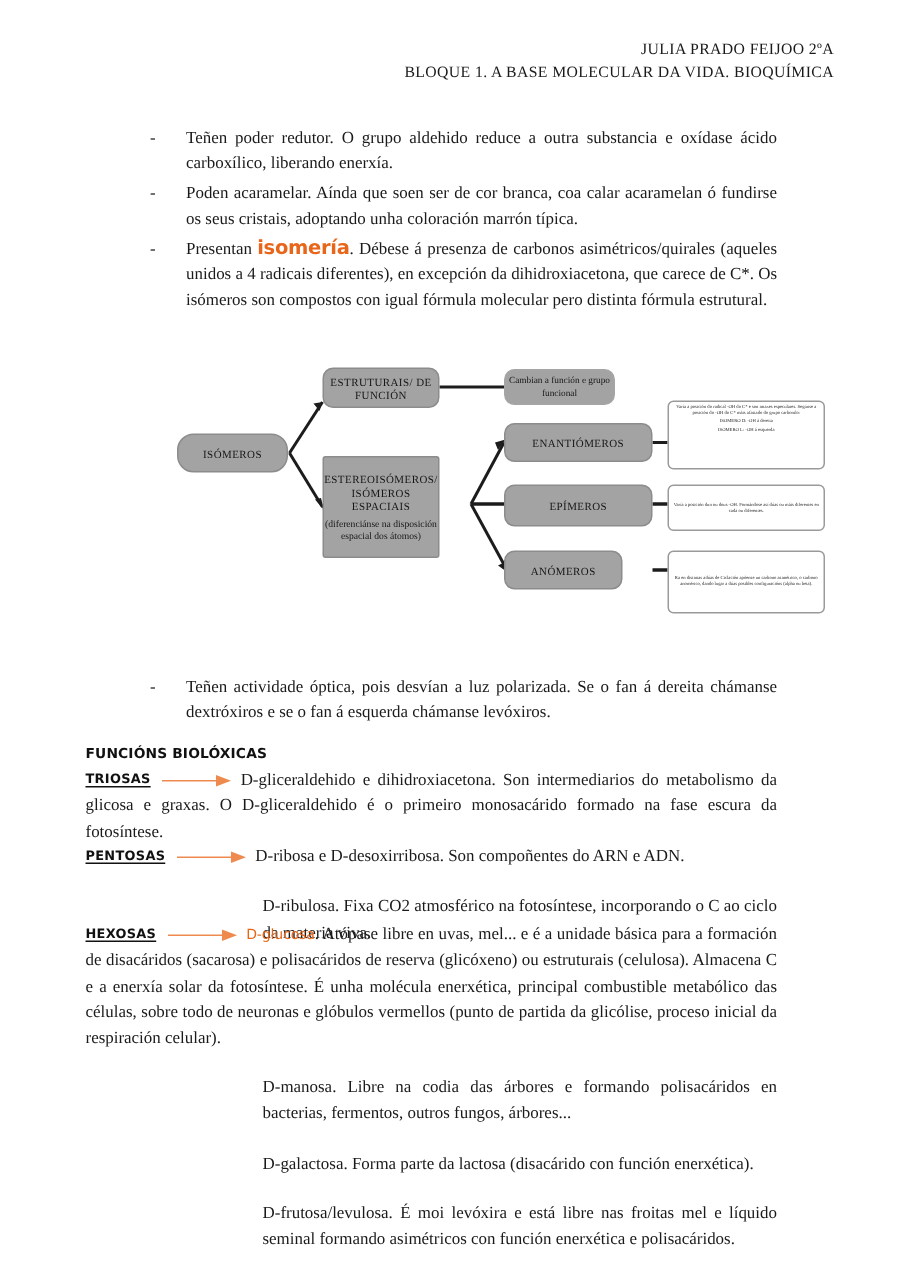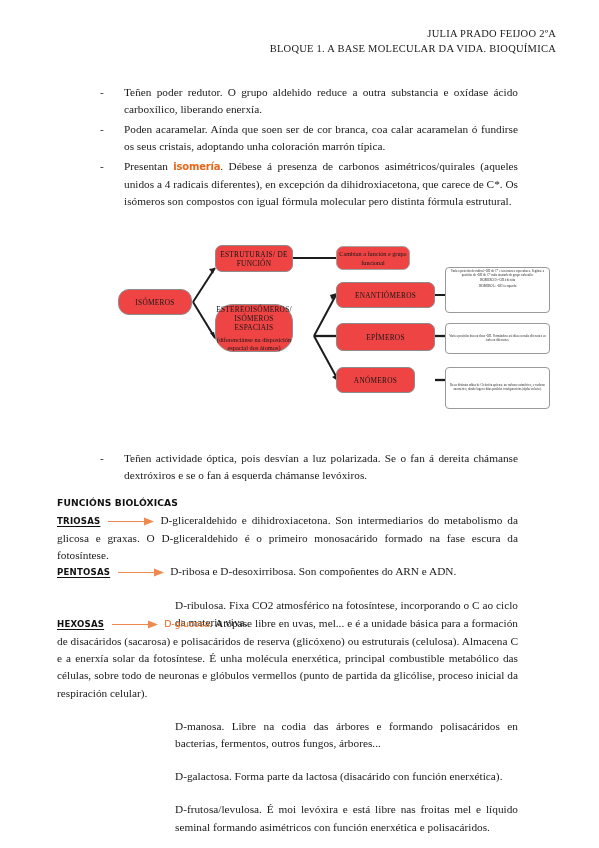--- a/index.html
+++ b/index.html
@@ -50,38 +50,38 @@
   }
   .bullet .dash {
     position: absolute;
     left: 2px; top: 0;
     font-size: 11.3px;
   }
   .hl-orange {
     color: #E8661A;
     font-family: "DejaVu Sans", sans-serif;
     font-weight: bold;
-    font-size: 10px;
+    font-size: 13px;
     letter-spacing: -0.2px;
   }
 
   
   .diagram {
     position: absolute;
     left: 110px; top: 228px;
     width: 460px;
     height: 195px;
   }
   .diagram svg { position: absolute; left: 0; top: 0; }
   .node {
     position: absolute;
     box-sizing: border-box;
     border: 1px solid #8c8c8c;
     border-radius: 7px;
-    background: #ef4444;
+    background: #a3a3a3;
     display: flex;
     flex-direction: column;
     align-items: center;
     justify-content: center;
     text-align: center;
     font-family: "Liberation Serif", serif;
     color: #161616;
   }
   .node .main {
     font-size: 7.3px;
@@ -222,21 +222,21 @@
     </svg>
 
     <div class="node" style="left:8px; top:61px; width:74px; height:26px;border-radius:11px;">
       <span class="main">ISÓMEROS</span>
     </div>
 
     <div class="node" style="left:105px; top:17px; width:78px; height:27px;">
       <span class="main">ESTRUTURAIS/ DE FUNCIÓN</span>
     </div>
 
-    <div class="node" style="left:105px; top:76px; width:78px; height:48px; border-radius:18px;text-align:center;">
+    <div class="node" style="left:105px; top:76px; width:78px; height:68px; border-radius:2px;text-align:center;">
       <span class="main">ESTEREOISÓMEROS/ ISÓMEROS ESPACIAIS</span>
       <span class="sub">(diferenciánse na disposición espacial dos átomos)</span>
     </div>
 
     <div class="node" style="left:226px; top:18px; width:74px; height:24px; border-color:#a5a5a5;">
       <span class="main" style="font-size:6.2px; letter-spacing:0;">Cambian a función e grupo funcional</span>
     </div>
 
     <div class="node" style="left:226px; top:54px; width:99px; height:26px;">
       <span class="main">ENANTIÓMEROS</span>

